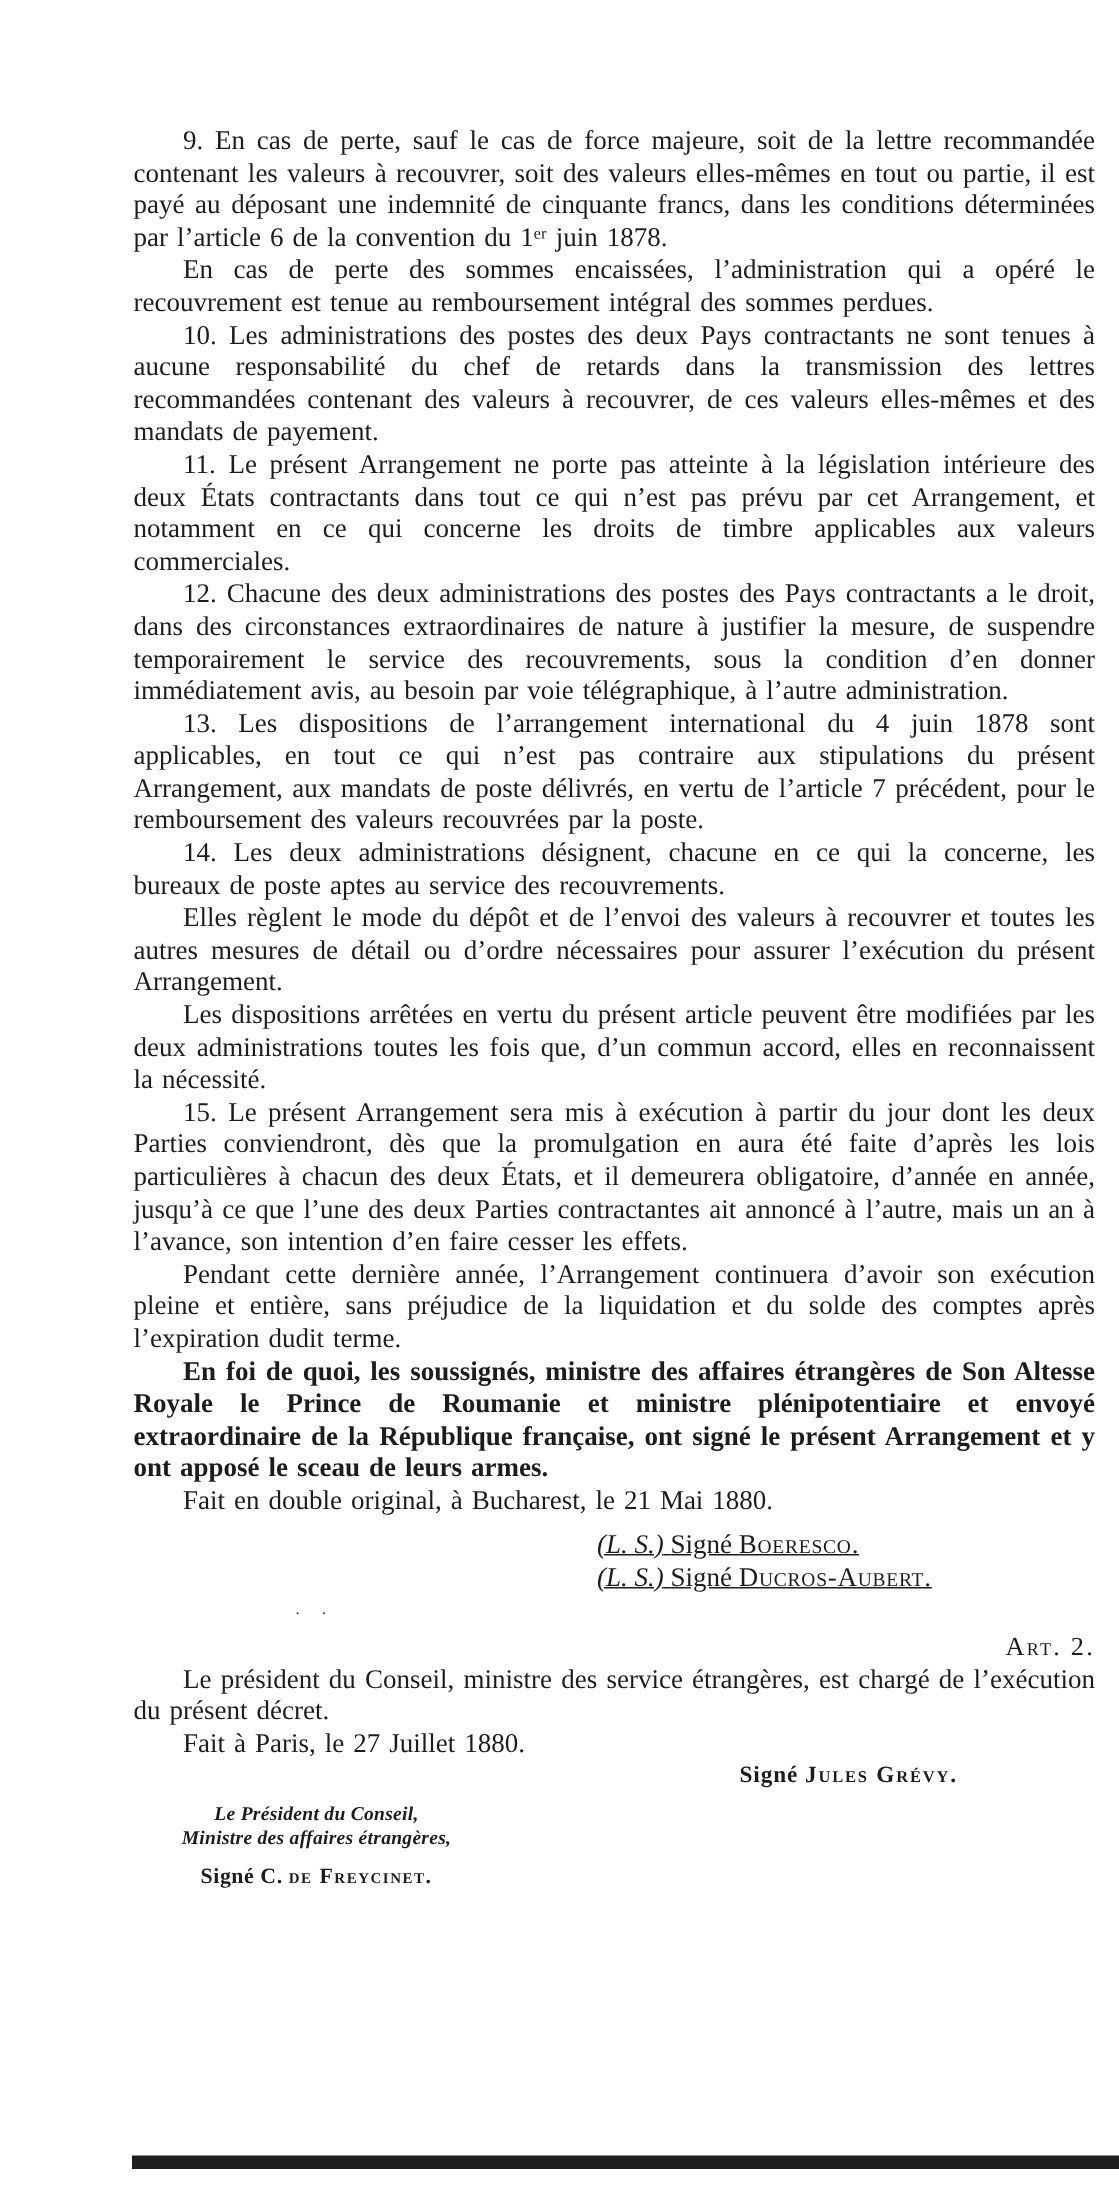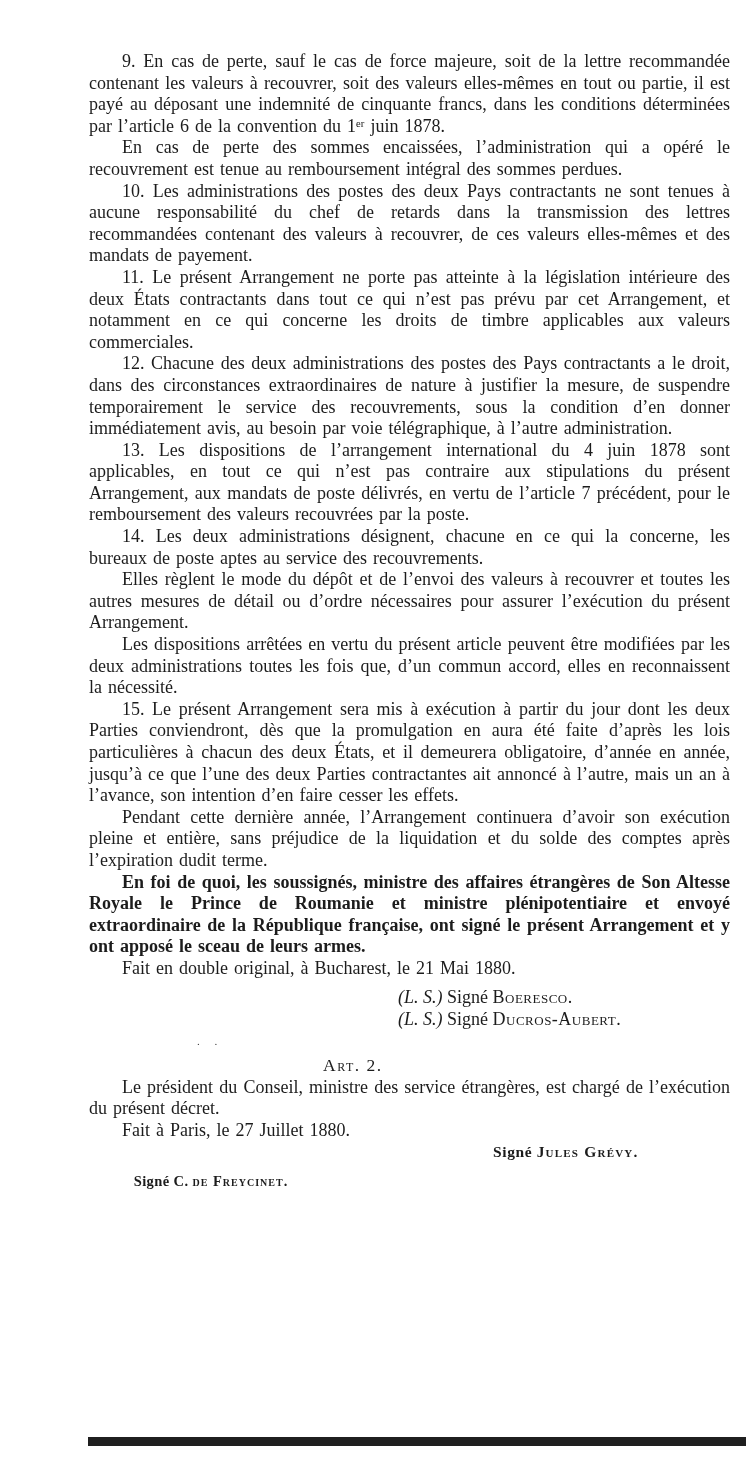--- a/index.html
+++ b/index.html
@@ -12,57 +12,60 @@
     position:relative;
     -webkit-font-smoothing:antialiased;
   }
   .doc{
     position:relative;
     margin-left:89px;
     width:641px;
     padding-top:51px;
     font-size:18px;
     line-height:21.6px;
+    margin-top:32px;
   }
   p.para{
     margin:0;
     text-align:justify;
     text-indent:33px;
     word-spacing:1.5px;
   }
   .closing{margin-top:13px;font-weight:bold;}
   .dateline1{
     margin-top:5px;
     text-indent:36px;
     text-align:left;
   }
   .seals{
     margin-top:6px;
     margin-left:309px;
     line-height:22px;
     white-space:nowrap;
+    text-decoration:underline;
   }
   .seal-ls{font-style:italic;}
   .seal-name{font-variant:small-caps;letter-spacing:.5px;}
   .dots-mark{
     margin-top:5px;
     margin-left:108px;
     height:12px;
     font-size:11px;
     line-height:12px;
     color:#3a3a3a;
     letter-spacing:6px;
   }
   .art-heading{
     margin-top:8px;
     margin-left:234px;
     height:22px;
     font-size:17.5px;
     font-variant:small-caps;
     letter-spacing:1.5px;
+    text-align:right;
   }
   .art-body{
     margin-top:13px;
   }
   .dateline2{
     margin-top:1px;
     text-indent:36px;
   }
   .grevy{
     margin-top:0;
@@ -142,20 +145,24 @@
 
   <p class="para art-body">Le président du Conseil, ministre des service étrangères, est chargé de l’exécution du présent décret.</p>
 
   <p class="para dateline2">Fait à Paris, le 27 Juillet 1880.</p>
 
   <div class="grevy">
     <span>Signé</span>
     <span class="sig-name">Jules Grévy.</span>
   </div>
 
+  <div class="function-block">
+    <div>Le Président du Conseil,</div>
+    <div>Ministre des affaires étrangères,</div>
+  </div>
 
   <div class="freycinet">
     <span>Signé C.</span>
     <span class="sig-name">de Freycinet.</span>
   </div>
 
 </div>
 
 <div class="scan-bar"></div>
 

